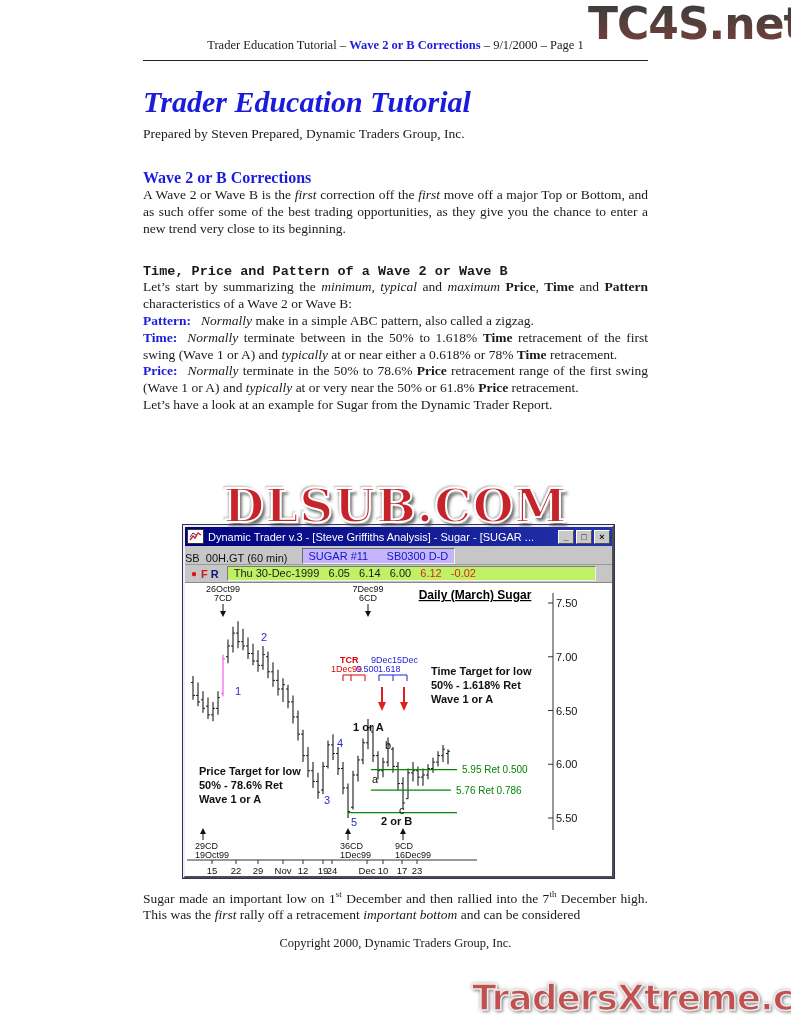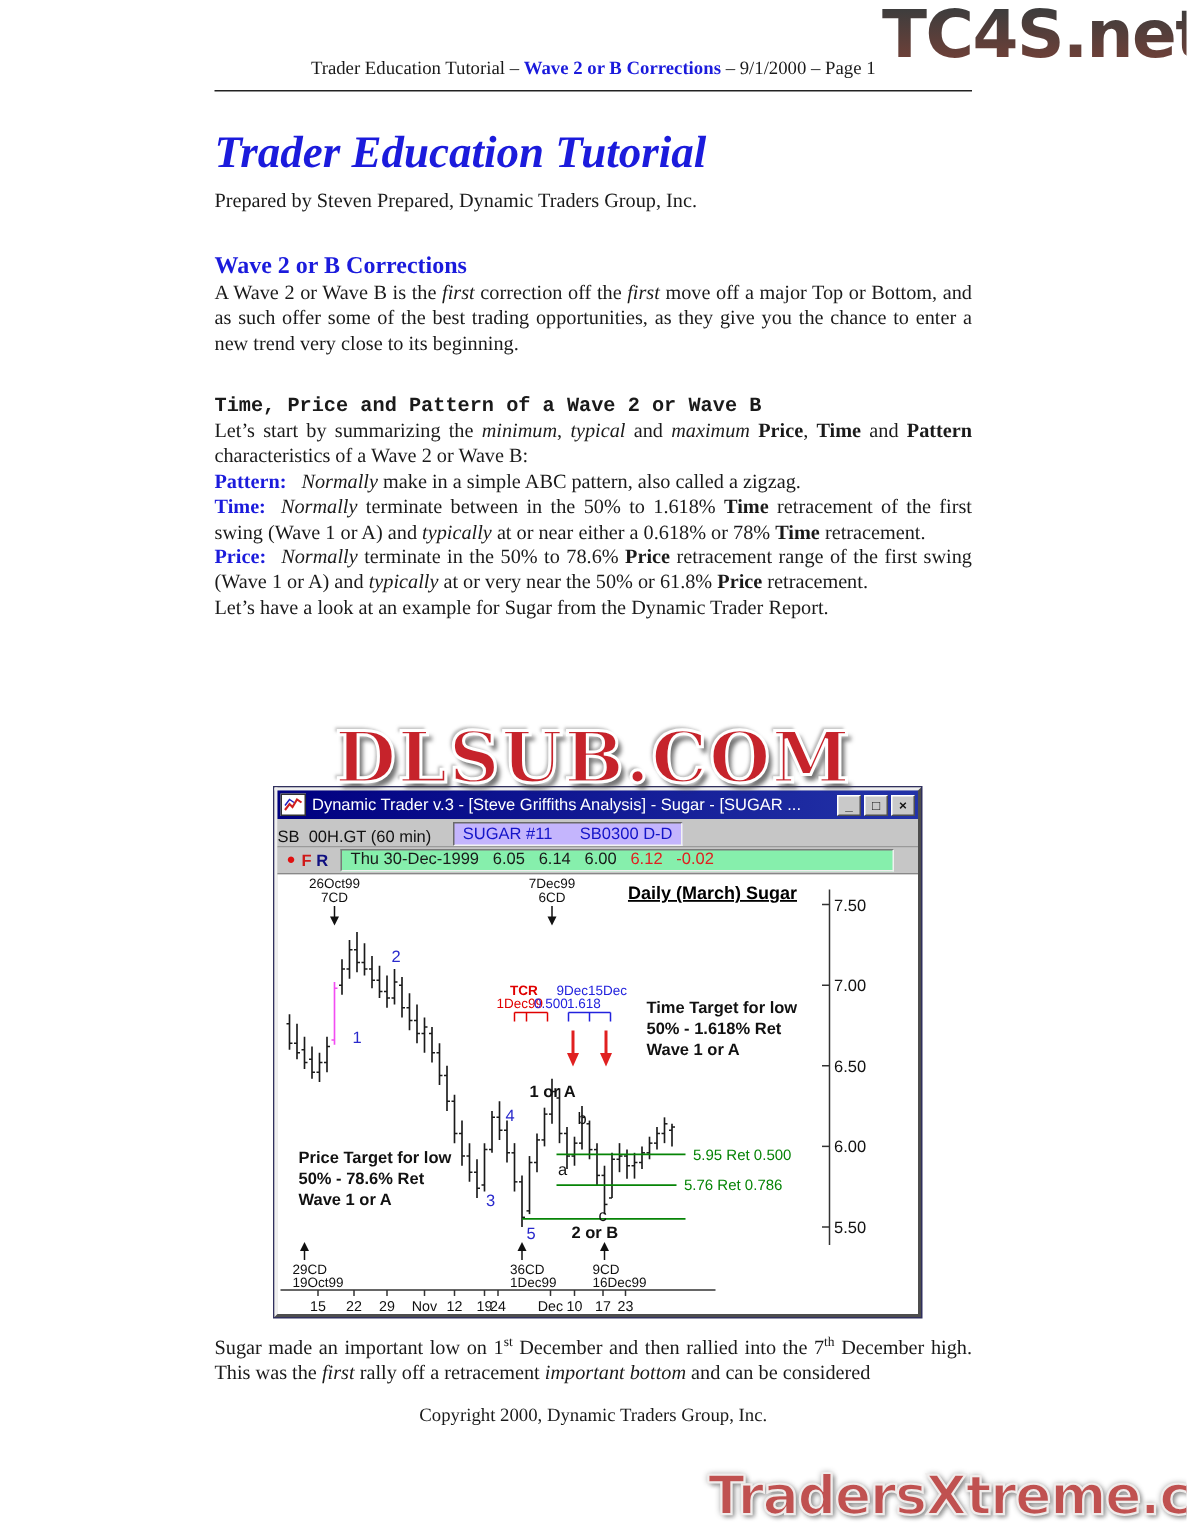--- a/index.html
+++ b/index.html
@@ -62,21 +62,21 @@
   .toolbar-row{height:18px;background:#c6c6c6;display:flex;align-items:flex-end;
      font-size:11px;padding:0 0;border-bottom:1px solid #9a9a9a;}
   .tb-left{margin-right:14px;white-space:pre;color:#111;}
   .sym-field{background:#c4b5fd;border:1px solid;border-color:#6a6a6a #f2f2f2 #f2f2f2 #6a6a6a;
      color:#1414c8;padding:0 6px;height:14px;line-height:14px;white-space:pre;}
   .quote-row{height:17px;background:#c6c6c6;display:flex;align-items:center;
      font-size:11px;padding:0 4px;border-bottom:1px solid #888;}
   .q-dot{color:#e01010;font-size:10px;margin:0 4px 0 2px;}
   .q-f{color:#d01818;font-weight:bold;margin-right:3px;}
   .q-r{color:#101080;font-weight:bold;margin-right:8px;}
-  .q-field{flex:1 1 auto;background:#86efac;border:1px solid;
+  .q-field{flex:1 1 auto;background:#bef264;border:1px solid;
      border-color:#7a7a7a #f0f0f0 #f0f0f0 #7a7a7a;height:13px;line-height:13px;
      padding:0 6px;white-space:pre;margin-right:12px;}
   .q-red{color:#e02020;}
   .chart-area{background:#fff;height:293px;position:relative;}
   #chart-svg{display:block;}
   #chart-svg text{font-family:"Liberation Sans",sans-serif;}
 </style>
 </head>
 <body>
 

